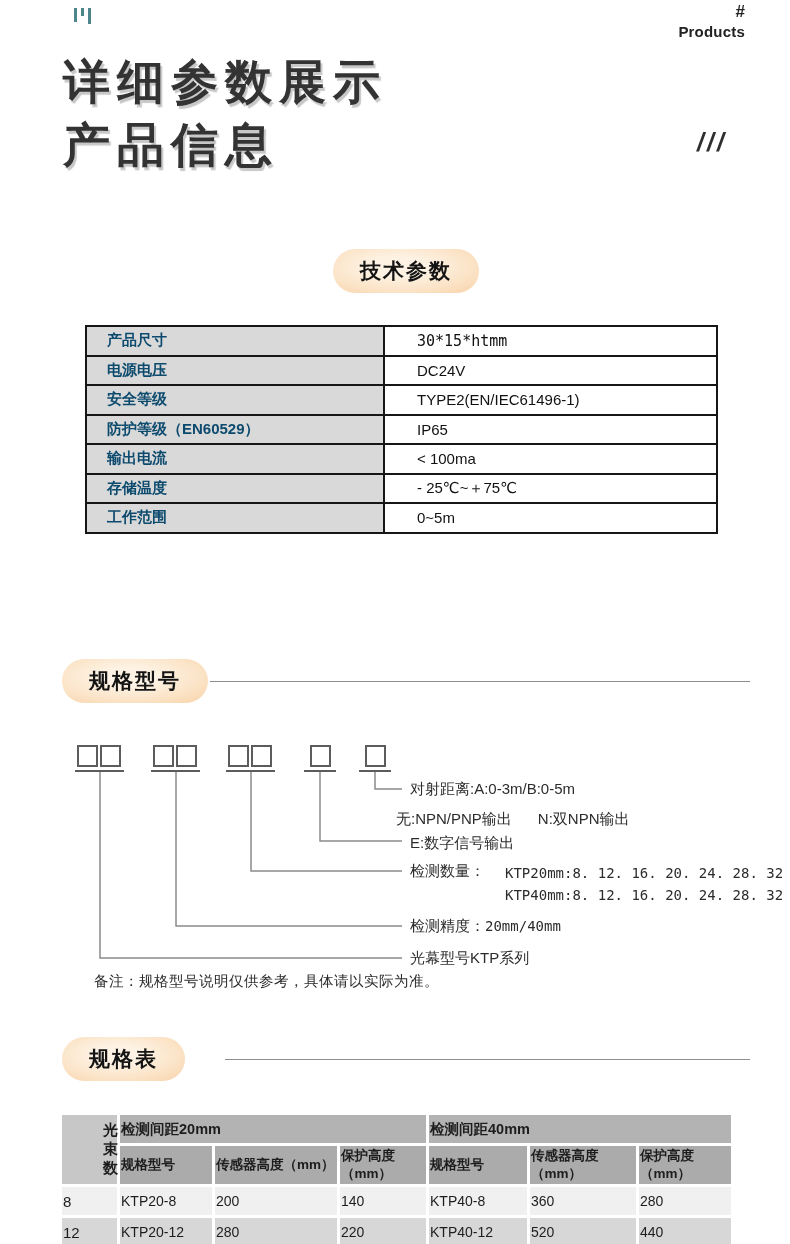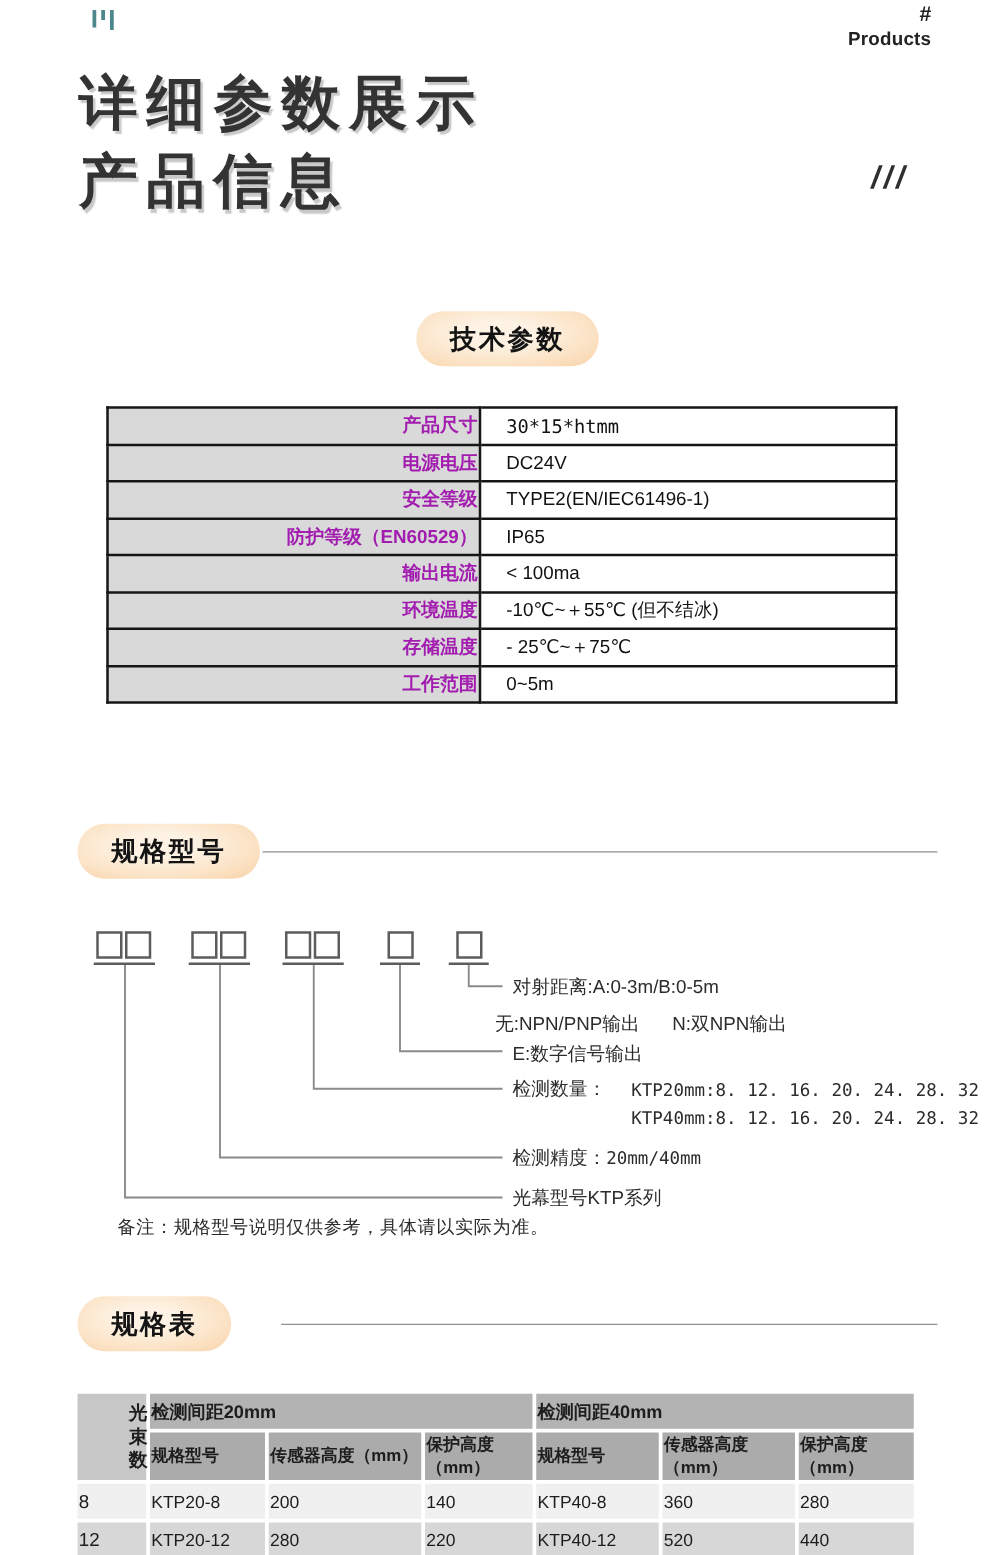--- a/index.html
+++ b/index.html
@@ -31,22 +31,22 @@
     border-radius:22px;padding:8px 27px;
     font-size:21px;font-weight:600;color:#141414;letter-spacing:2px;white-space:nowrap;
   }
   .rule{flex:1;height:1px;background:#8f8f8f;margin-left:2px;}
   
   .tparams{
     position:absolute;left:85px;top:325px;width:633px;
     border-collapse:collapse;table-layout:fixed;
   }
   .tparams td{border:2px solid #161616;height:25.5px;font-size:15px;vertical-align:middle;}
-  .tparams td.k{background:#d9d9d9;width:275px;padding-left:20px;font-weight:600;color:#a21caf;text-align:right;}
-  .tparams td.v{background:#ffffff;padding-left:20px;font-weight:500;color:#111;}
+  .tparams td.k{background:#d9d9d9;width:275px;padding-left:20px;font-weight:600;color:#0c4a6e;}
+  .tparams td.v{background:#ffffff;padding-left:32px;font-weight:500;color:#111;}
   .mono{font-family:"DejaVu Sans Mono","Liberation Mono",monospace;font-size:14px;}
   
   .diagram-svg{position:absolute;left:0;top:0;}
   .dlabel{position:absolute;font-size:15px;color:#2c2c2c;white-space:nowrap;}
   .dlabel .gap{display:inline-block;width:26px;}
   .count-wrap{display:flex;gap:20px;}
   .count-lines{line-height:22px;}
   .note{position:absolute;left:94px;top:972px;font-size:14.5px;color:#2c2c2c;letter-spacing:.5px;}
   
   .spec{
@@ -97,24 +97,20 @@
     <td class="k">安全等级</td>
     <td class="v">TYPE2(EN/IEC61496-1)</td>
   </tr>
   <tr>
     <td class="k">防护等级（EN60529）</td>
     <td class="v">IP65</td>
   </tr>
   <tr>
     <td class="k">输出电流</td>
     <td class="v">&lt; 100ma</td>
-  </tr>
-  <tr>
-    <td class="k">环境温度</td>
-    <td class="v">-10℃~＋55℃ (但不结冰)</td>
   </tr>
   <tr>
     <td class="k">存储温度</td>
     <td class="v">- 25℃~＋75℃</td>
   </tr>
   <tr>
     <td class="k">工作范围</td>
     <td class="v">0~5m</td>
   </tr>
 </tbody>

